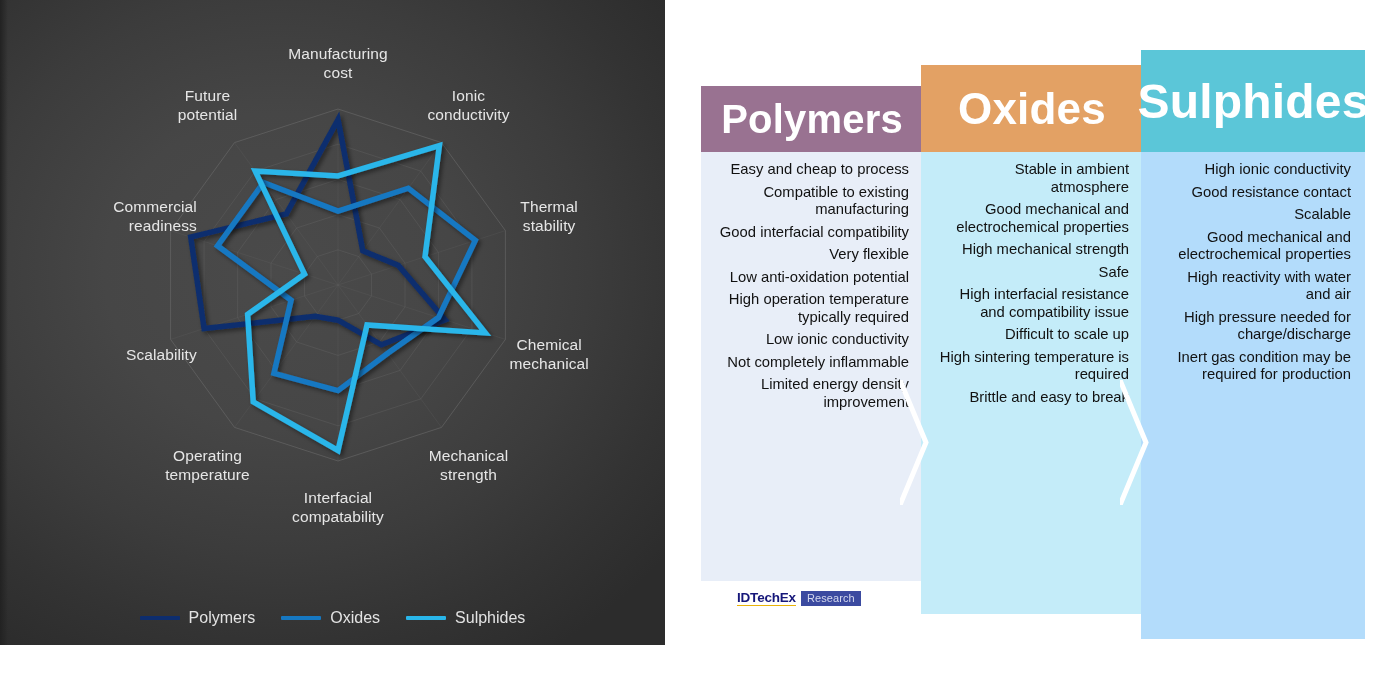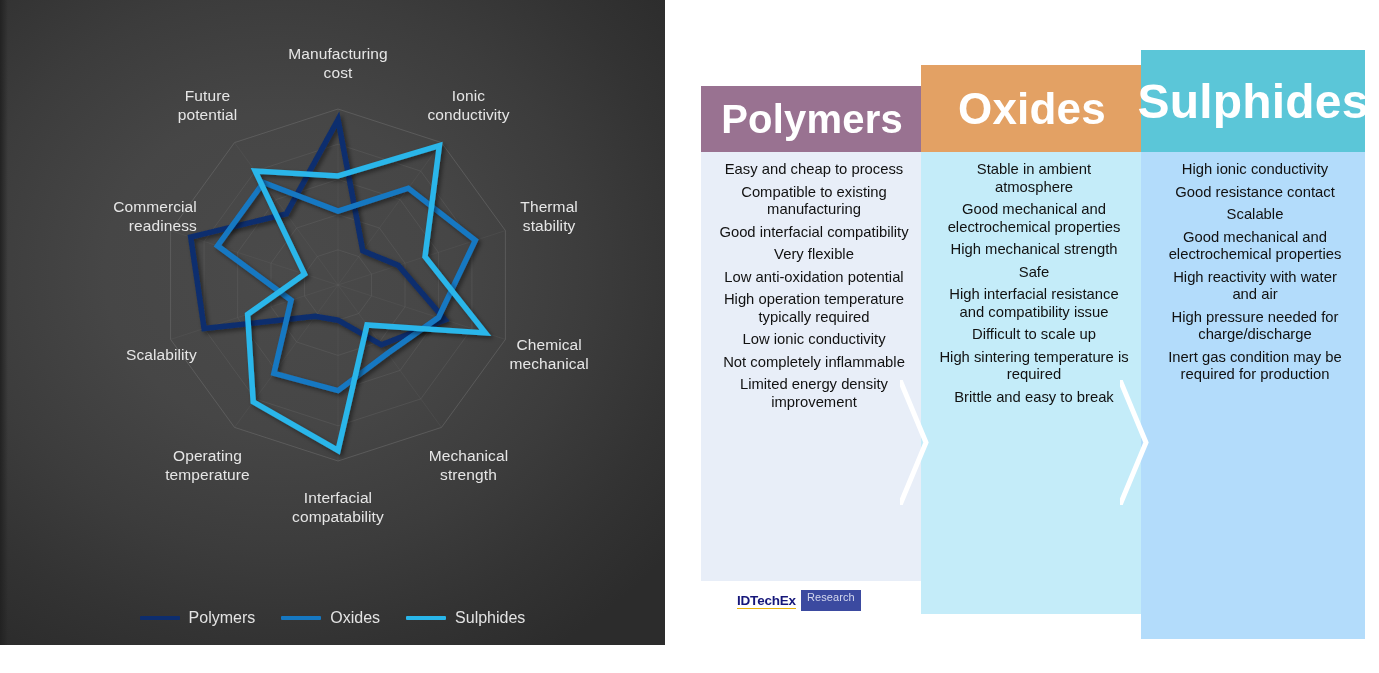--- a/index.html
+++ b/index.html
@@ -39,35 +39,35 @@
   .cols { position: absolute; left: 700px; top: 0; width: 679px; height: 673px; }
   .col { position: absolute; top: 0; }
   .col-head {
     position: absolute; left: 0; width: 100%;
     display: flex; align-items: center; justify-content: center;
     color: #ffffff; font-weight: bold; letter-spacing: .2px;
   }
   .col-body {
     position: absolute; left: 0; width: 100%;
     padding: 9px 14px 10px 18px;
-    text-align: center; color: #111111;
+    text-align: right; color: #111111;
   }
   .bullet { font-size: 14.8px; line-height: 17.5px; margin-bottom: 5px; }
   .chev {
     position: absolute; z-index: 5; pointer-events: none;
   }
   
   .logo { position: absolute; display: flex; align-items: center; gap: 5px; }
   .logo-word {
     font-size: 13.5px; font-weight: bold; color: #16177a;
     border-bottom: 1px solid #eab308; padding-bottom: 0px; letter-spacing: -.2px;
   }
   .logo-tag {
     background: #3b4aa0; color: #d5d9ee; font-size: 11px;
-    padding: 1px 6px 8px 6px; letter-spacing: .1px;
+    padding: 1px 6px 2px 6px; letter-spacing: .1px;
   }
 </style>
 </head>
 <body>
 
 <div id="root">
 
   <div class="radar-panel">
     <svg class="radar-svg" id="radar-svg" width="665" height="560">
         <polygon points="338.0,249.8 358.7,256.5 371.5,274.1 371.5,295.9 358.7,313.5 338.0,320.2 317.3,313.5 304.5,295.9 304.5,274.1 317.3,256.5" fill="none" stroke="#6e6e6e" stroke-width="1" opacity="0.30"></polygon>

